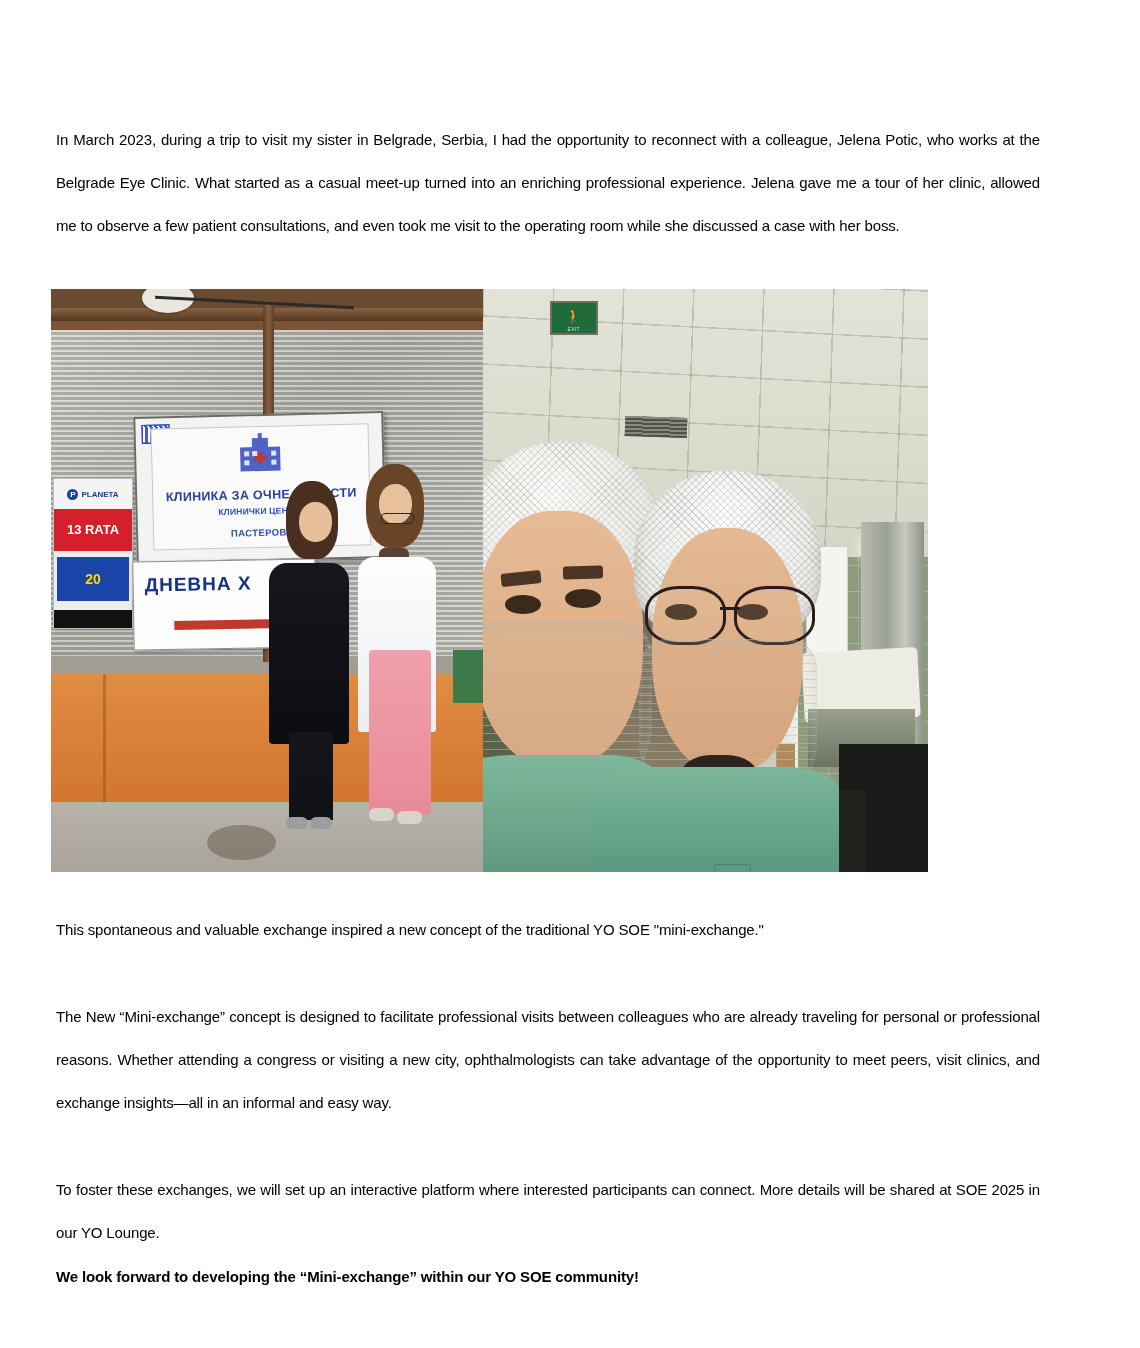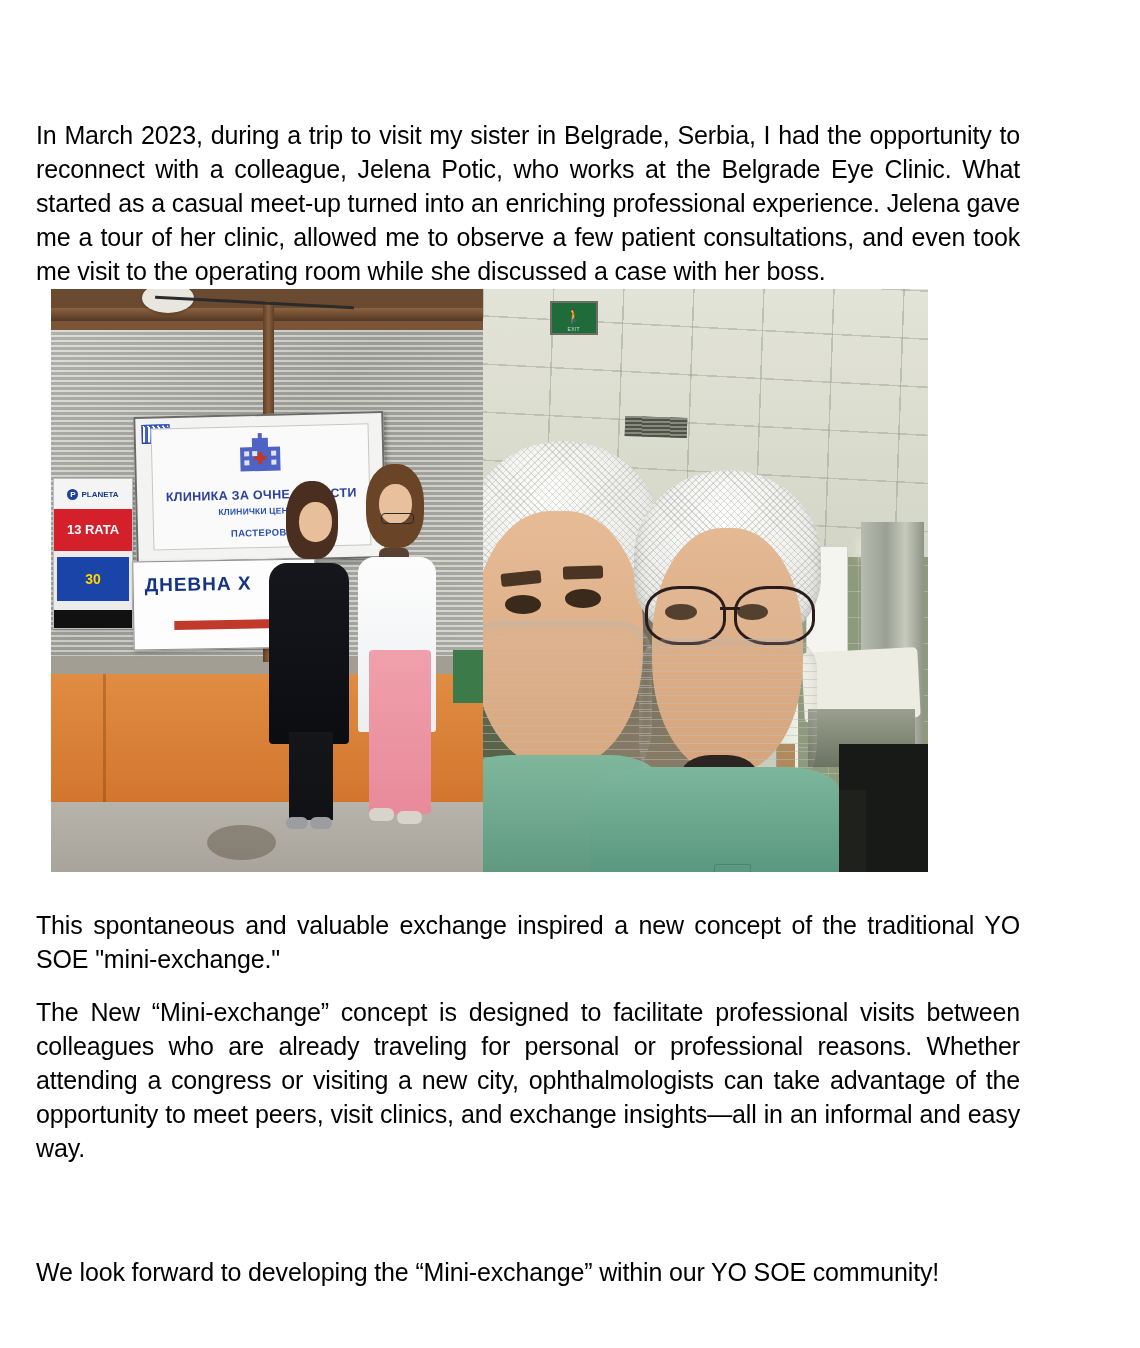--- a/index.html
+++ b/index.html
@@ -25,33 +25,33 @@
     left: 48px;
     top: 58px;
     width: 984px;
     text-align: center;
     font-size: 23px;
     font-weight: bold;
     letter-spacing: -0.1px;
   }
   .body-text {
     position: absolute;
-    left: 36px;
+    left: 56px;
     width: 984px;
-    font-size: 25px;
-    line-height: 34px;
+    font-size: 15px;
+    line-height: 43px;
     text-align: justify;
     text-justify: inter-word;
     letter-spacing: -0.15px;
   }
   .p1 { top: 118px; }
   .p2 { top: 908px; }
   .p3 { top: 995px; }
   .p4 { top: 1168px; }
-  .p5 { top: 1255px; }
+  .p5 { top: 1255px; font-weight: bold; }
 
   
   .photo-band {
     position: absolute;
     left: 51px;
     top: 289px;
     width: 877px;
     height: 583px;
     display: flex;
     overflow: hidden;
@@ -337,21 +337,21 @@
       <div class="l-beam-v1"></div>
       <div class="l-disc"></div>
       <div class="l-wire"></div>
 
       <div class="l-poster">
         <div class="l-poster-hd">
           <span class="l-poster-p">P</span>
           <span>PLANETA</span>
         </div>
         <div class="l-poster-red">13 RATA</div>
-        <div class="l-poster-blue">30</div>
+        <div class="l-poster-blue">20</div>
         <div class="l-poster-blk"></div>
       </div>
 
       <div class="l-sign">
         <div class="l-sign-tag"></div>
         <div class="l-sign-inner">
           <svg class="l-hosp" viewBox="0 0 52 40">
             <rect x="6" y="14" width="40" height="24" fill="#4f63c4"></rect>
             <rect x="18" y="5" width="16" height="12" fill="#4f63c4"></rect>
             <rect x="24" y="0" width="4" height="6" fill="#4f63c4"></rect>
@@ -448,15 +448,16 @@
       <div class="w2-mask"></div>
       <div class="w2-neck"></div>
       <div class="w2-scrub">
         <div class="w2-pocket"></div>
       </div>
     </div>
   </div>
 
   <div class="body-text p3">The New “Mini-exchange” concept is designed to facilitate professional visits between colleagues who are already traveling for personal or professional reasons. Whether attending a congress or visiting a new city, ophthalmologists can take advantage of the opportunity to meet peers, visit clinics, and exchange insights—all in an informal and easy way.</div>
   <div class="body-text p2">This spontaneous and valuable exchange inspired a new concept of the traditional YO SOE "mini-exchange."</div>
+  <div class="body-text p4">To foster these exchanges, we will set up an interactive platform where interested participants can connect. More details will be shared at SOE 2025 in our YO Lounge.</div>
   <div class="body-text p5">We look forward to developing the “Mini-exchange” within our YO SOE community!</div>
 
 </div>
 
 </body></html>

